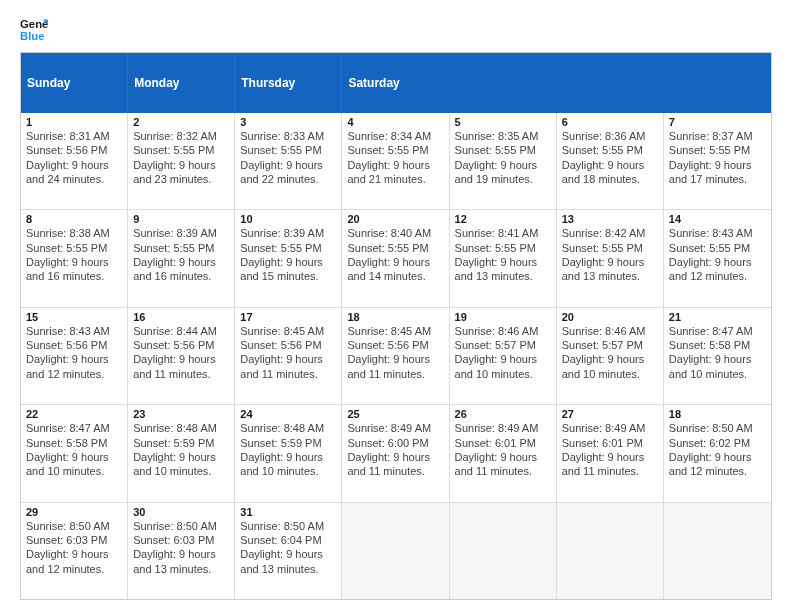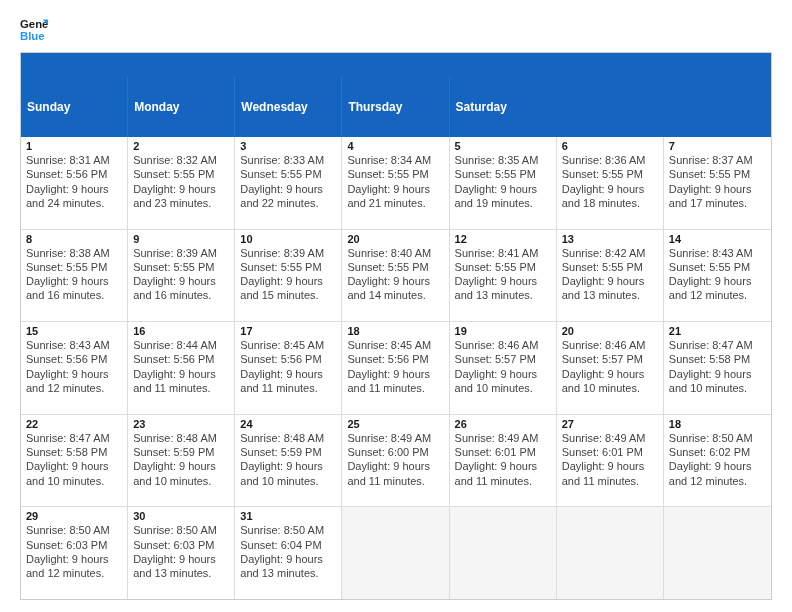--- a/index.html
+++ b/index.html
@@ -56,21 +56,20 @@
       grid-template-columns: repeat(7, 1fr);
       background: #1565C0;
     }
     .cal-header-cell {
       color: #fff;
       font-size: 12px;
       font-weight: bold;
       padding: 23px 6px;
       text-align: left;
       border-right: 1px solid #1976D2;
-      margin-top: 24px;
     }
     .cal-header-cell:last-child { border-right: none; }
     .cal-body {
       flex: 1;
       display: flex;
       flex-direction: column;
     }
     .cal-row {
       display: grid;
       grid-template-columns: repeat(7, 1fr);
@@ -116,21 +115,20 @@
     <div class="title-block">
       <div class="main-title"></div>
       <div class="subtitle"></div>
     </div>
   </div>
 
   <div class="calendar">
     <div class="cal-header" id="cal-header">
         <div class="cal-header-cell">Sunday</div>
         <div class="cal-header-cell">Monday</div>
-        <div class="cal-header-cell">Wednesday</div>
         <div class="cal-header-cell">Thursday</div>
         <div class="cal-header-cell">Saturday</div>
       </div>
     <div class="cal-body" id="cal-body">
         <div class="cal-row">
           <div class="cal-cell">
             <span class="cal-cell-num">1</span>
             <div class="cal-cell-text">Sunrise: 8:31 AM<br>Sunset: 5:56 PM<br>Daylight: 9 hours<br>and 24 minutes.</div>
           </div>
           <div class="cal-cell">

